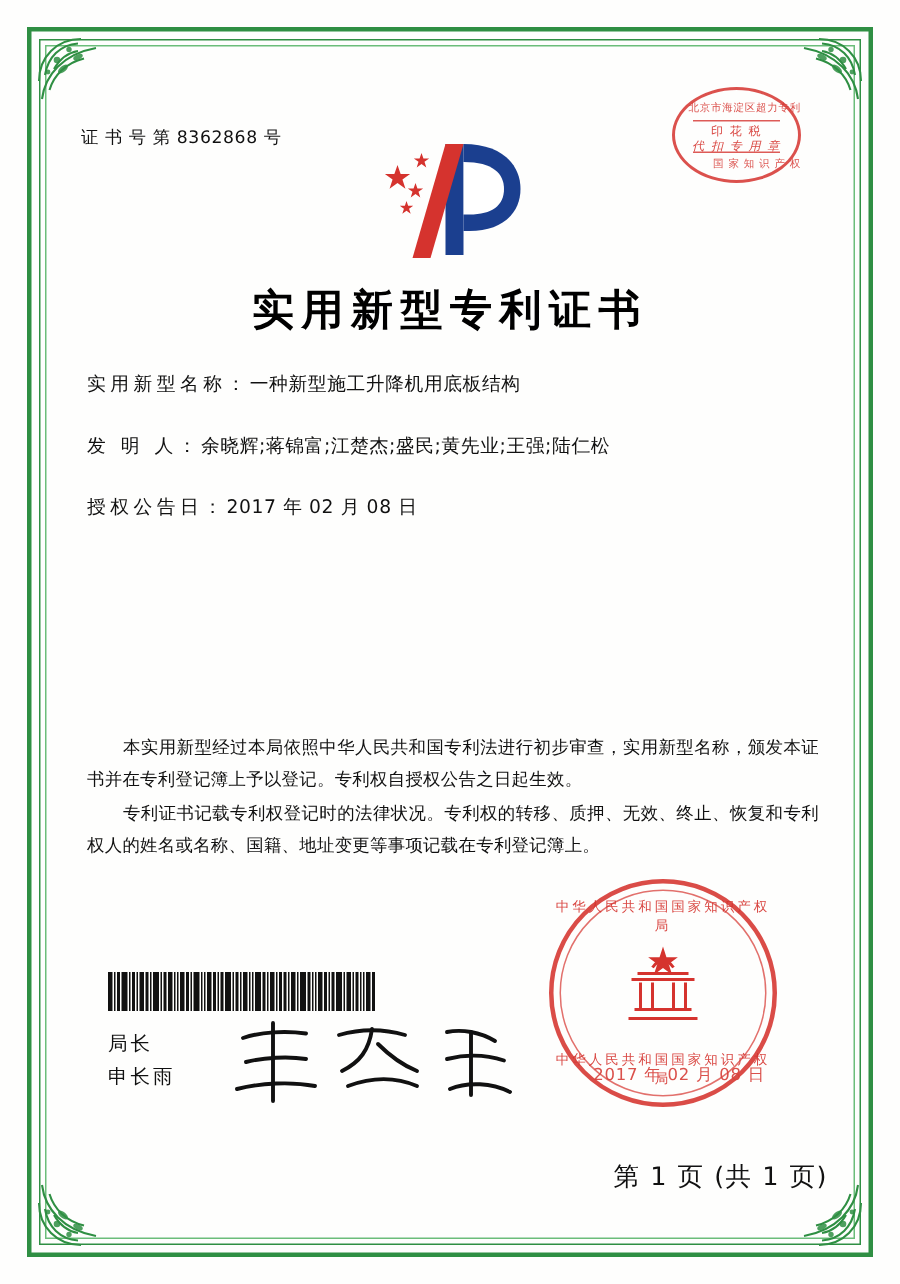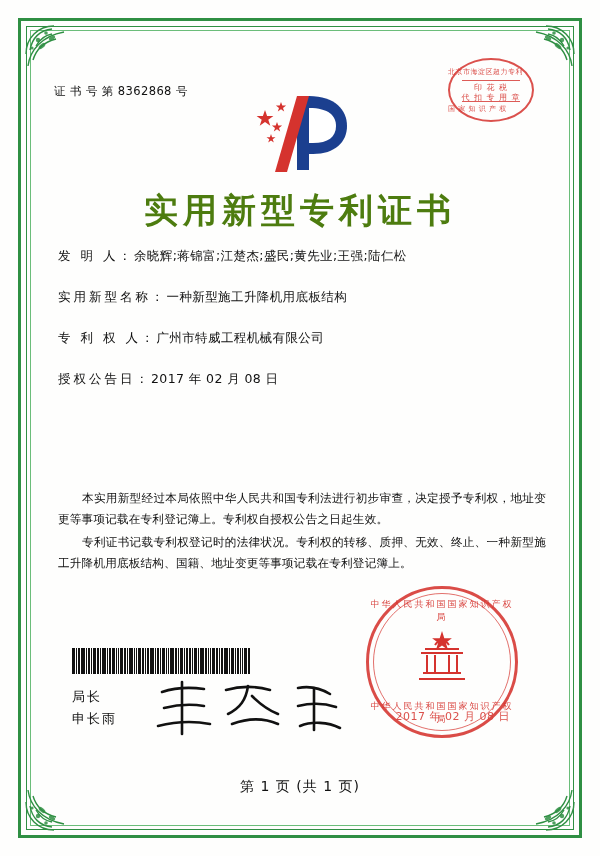--- a/index.html
+++ b/index.html
@@ -98,25 +98,25 @@
   .seal-top .t1, .seal-top .t2 {
     position: absolute;
     width: 100%;
     text-align: center;
     color: #d5332e;
     font-size: 8px;
     letter-spacing: 1px;
     opacity: .9;
   }
   .seal-top .t1 { top: 24px; }
-  .seal-top .t2 { top: 34px; }
+  .seal-top .t2 { top: 34px; font-style: italic; }
   .seal-top .arcTop, .seal-top .arcBot {
     position: absolute;
     width: 100%;
-    text-align: left;
+    text-align: right;
     color: #d5332e;
     font-size: 7px;
     opacity: .85;
     letter-spacing: .5px;
   }
   .seal-top .arcTop { top: 9px; }
   .seal-top .arcBot { bottom: 8px; }
 
   
   .logo {
@@ -125,24 +125,24 @@
     top: 40px;
     height: 92px;
   }
   .logo svg { display: block; margin: 0 auto; }
 
   .doc-title {
     position: absolute;
     left: 0; right: 0;
     top: 140px;
     text-align: center;
-    font-size: 34px;
+    font-size: 28px;
     font-weight: bold;
     letter-spacing: 5px;
-    color: #4d7c0f;
+    color: #000000;
     font-family: "DejaVu Sans", "Liberation Sans", sans-serif;
   }
 
   .fields {
     position: absolute;
     left: 10px;
     right: 10px;
     top: 200px;
   }
   .field {
@@ -254,22 +254,22 @@
     color: #d8433d;
     font-size: 11px;
     letter-spacing: .5px;
     opacity: .92;
   }
 
   .page-footer {
     position: absolute;
     left: 0; right: 0;
     bottom: 12px;
-    text-align: center;
-    font-size: 14px;
+    text-align: right;
+    font-size: 17px;
     letter-spacing: 1px;
     color: #111;
   }
 </style>
 </head>
 <body>
 
 <div class="page">
 
   <div class="border-outer"></div>
@@ -377,36 +377,33 @@
           <polygon points="42,34 43.3,37.6 47.1,37.6 44,39.9 45.2,43.6 42,41.3 38.8,43.6 40,39.9 36.9,37.6 40.7,37.6"></polygon>
           <polygon points="36,46 37.1,49.2 40.5,49.2 37.7,51.2 38.8,54.5 36,52.5 33.2,54.5 34.3,51.2 31.5,49.2 34.9,49.2"></polygon>
         </g>
       </svg>
     </div>
 
     <div class="doc-title">实用新型专利证书</div>
 
     <div class="fields">
       <div class="field">
-        <span class="lbl">发 明 人：</span><span class="val">余晓辉;蒋锦富;江楚杰;盛民;黄先业;王强;陆仁松</span>
-      </div>
-      <div class="field">
         <span class="lbl">实用新型名称：</span><span class="val">一种新型施工升降机用底板结构</span>
       </div>
       <div class="field">
-        <span class="lbl">专 利 权 人：</span><span class="val">广州市特威工程机械有限公司</span>
+        <span class="lbl">发 明 人：</span><span class="val">余晓辉;蒋锦富;江楚杰;盛民;黄先业;王强;陆仁松</span>
       </div>
       <div class="field">
         <span class="lbl">授权公告日：</span><span class="val">2017 年 02 月 08 日</span>
       </div>
     </div>
 
     <div class="body-text">
-      <p>本实用新型经过本局依照中华人民共和国专利法进行初步审查，决定授予专利权，地址变更等事项记载在专利登记簿上。专利权自授权公告之日起生效。</p>
-      <p>专利证书记载专利权登记时的法律状况。专利权的转移、质押、无效、终止、一种新型施工升降机用底板结构、国籍、地址变更等事项记载在专利登记簿上。</p>
+      <p>本实用新型经过本局依照中华人民共和国专利法进行初步审查，实用新型名称，颁发本证书并在专利登记簿上予以登记。专利权自授权公告之日起生效。</p>
+      <p>专利证书记载专利权登记时的法律状况。专利权的转移、质押、无效、终止、恢复和专利权人的姓名或名称、国籍、地址变更等事项记载在专利登记簿上。</p>
     </div>
 
     <div class="barcode">
       <i style="width:3px"></i>
         <i style="width:1px"></i>
         <i style="width:2px"></i>
         <i style="width:4px"></i>
       <i style="width:1px"></i>
         <i style="width:2px"></i>
         <i style="width:1px"></i>

